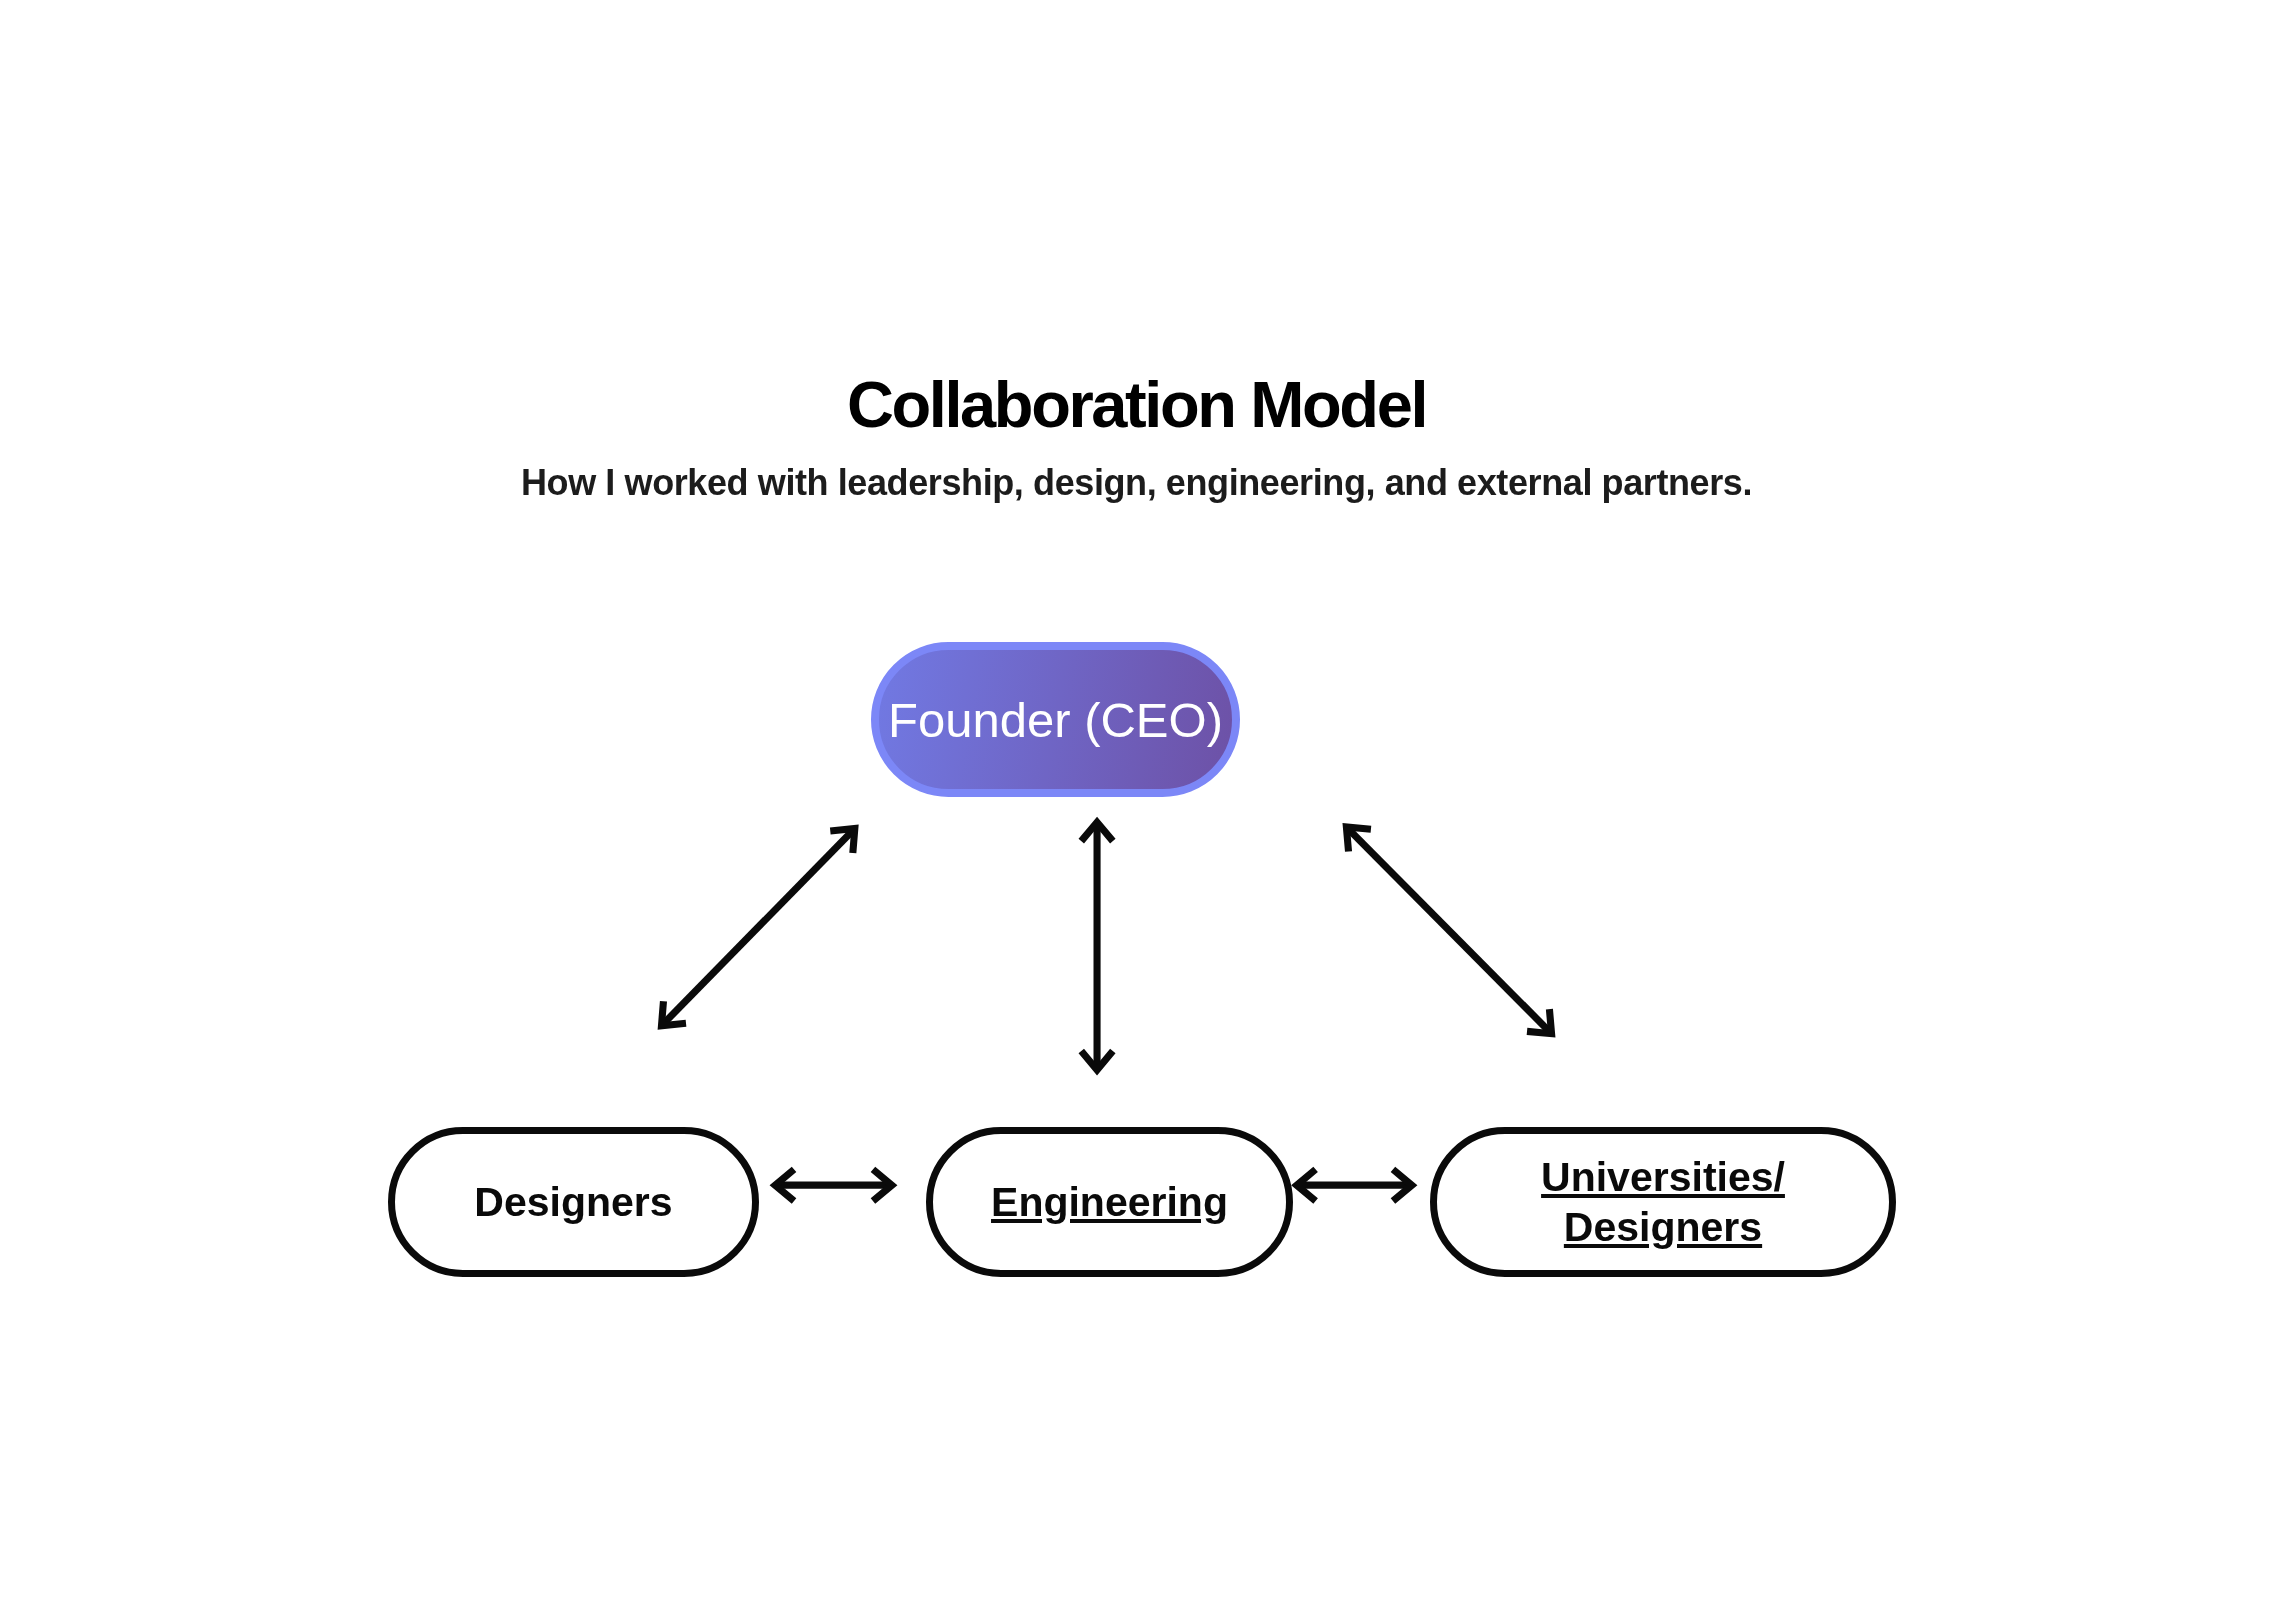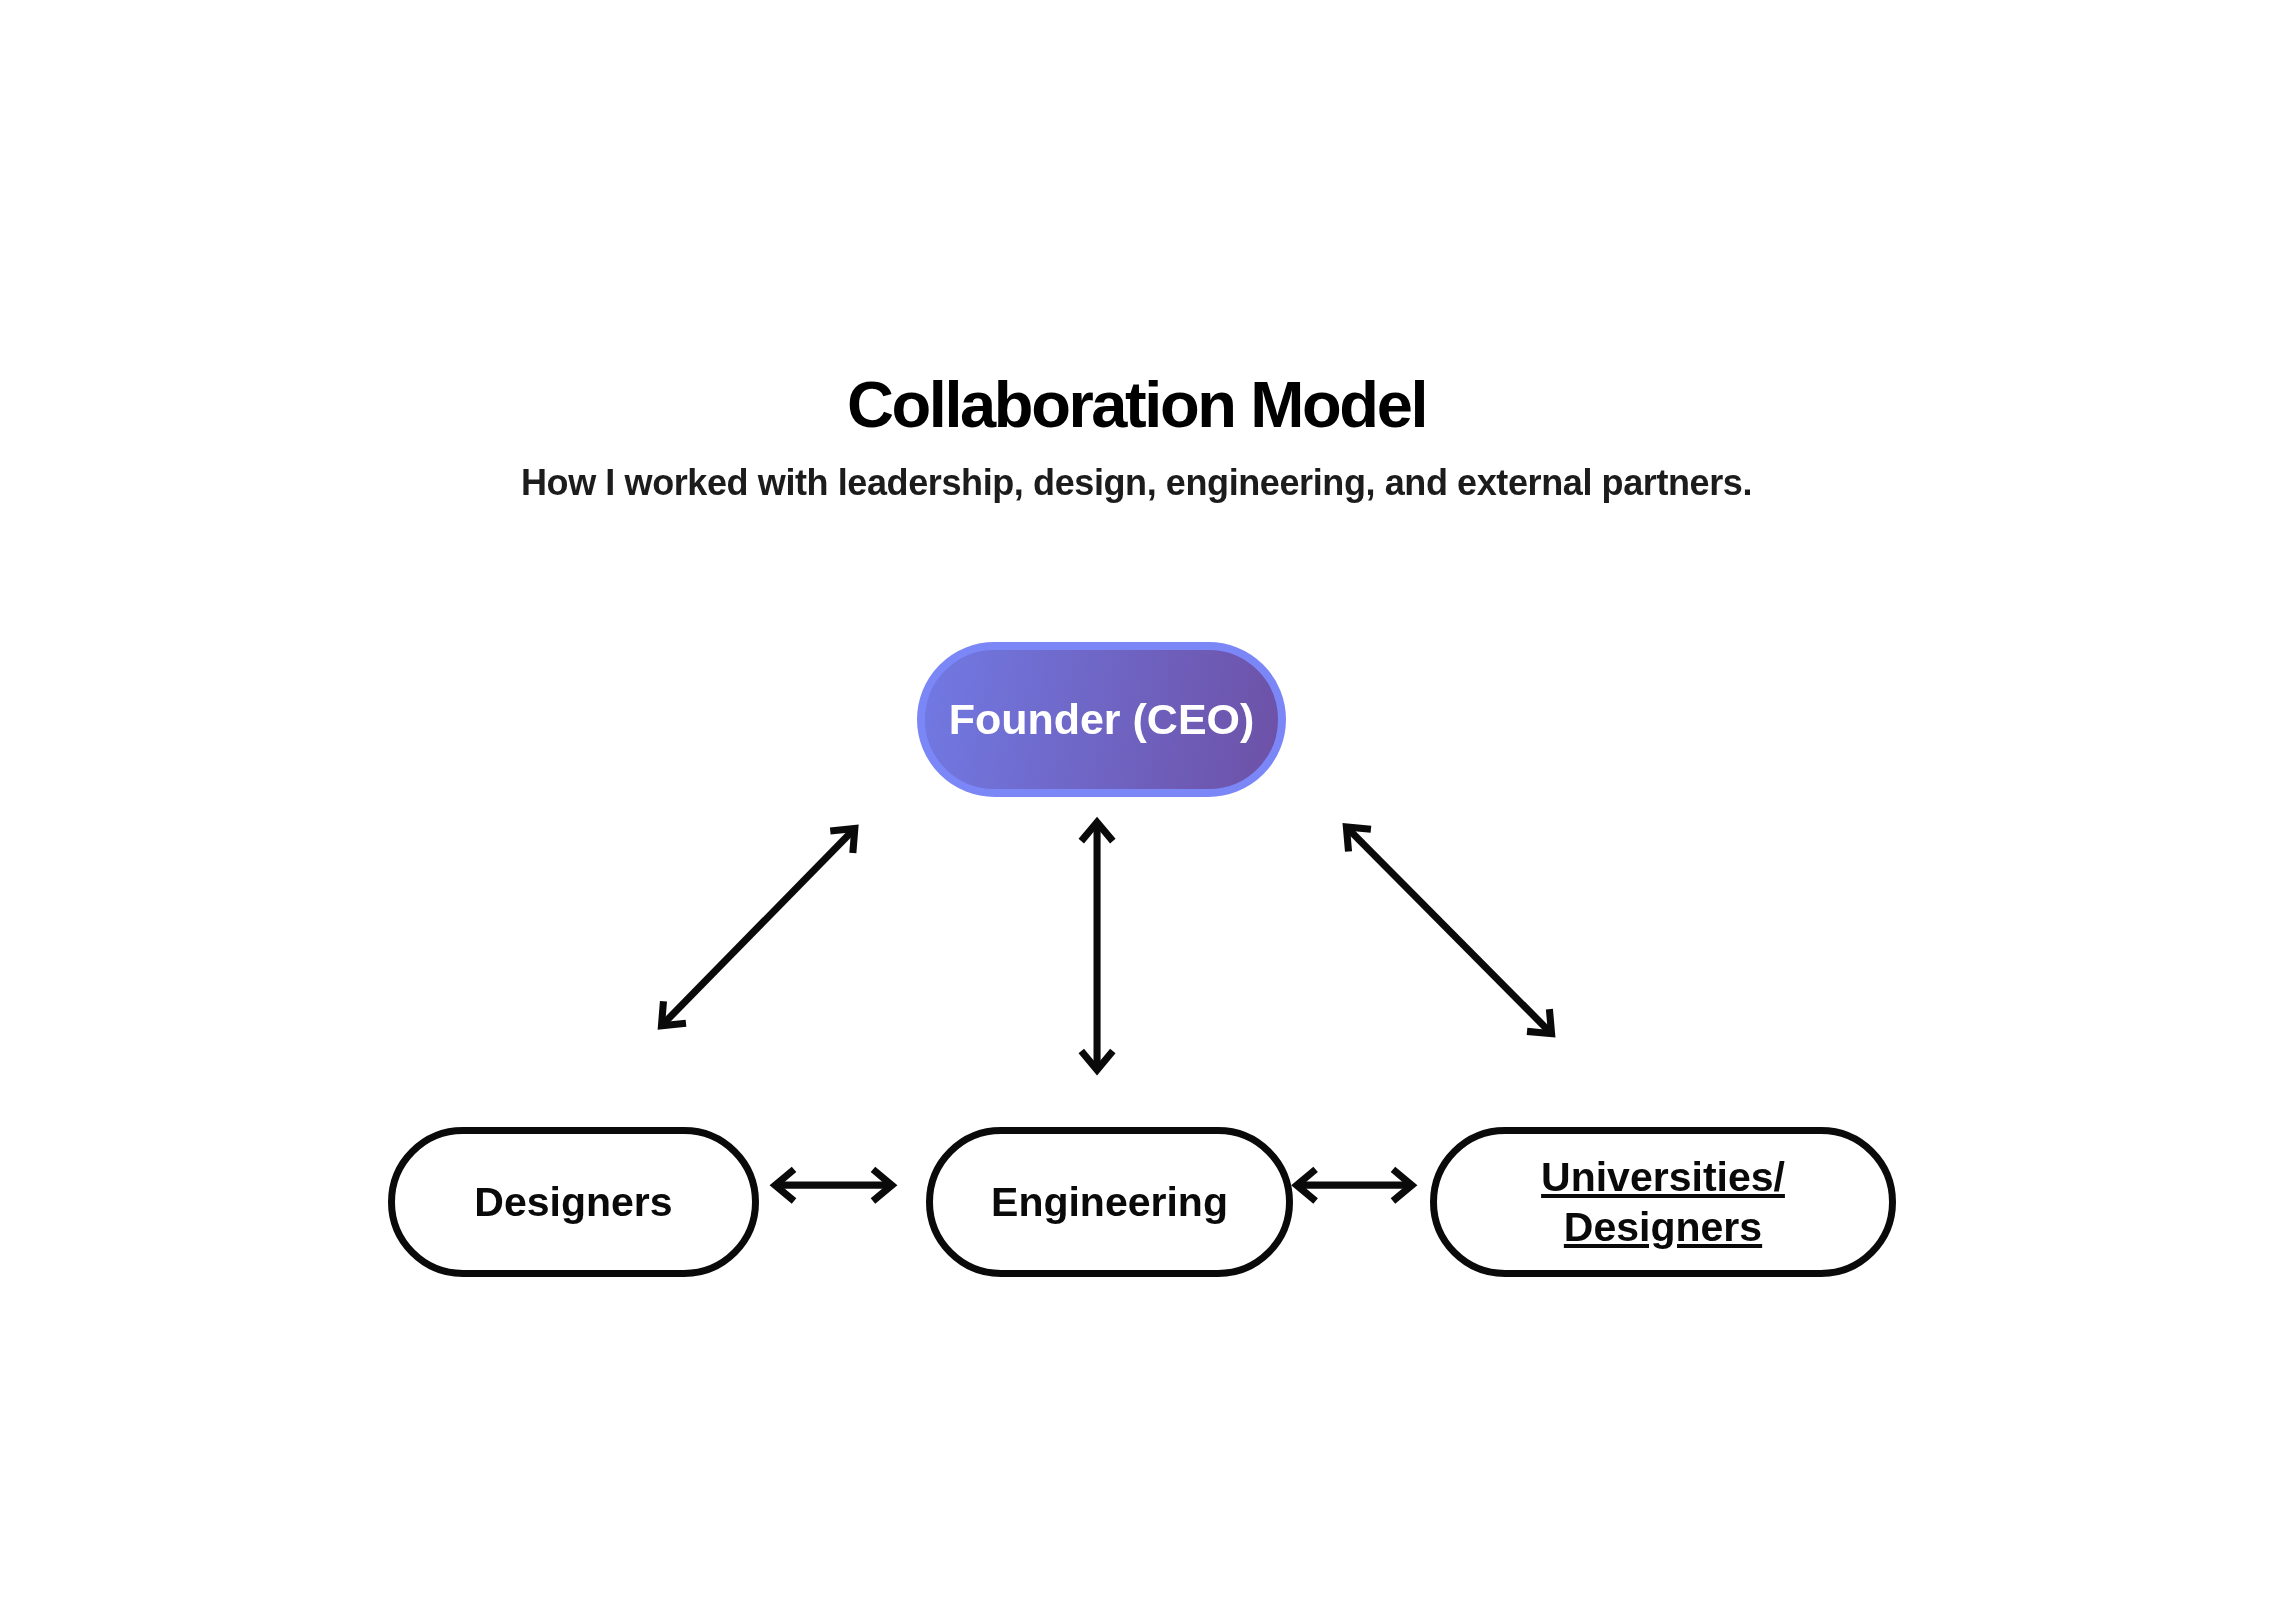--- a/index.html
+++ b/index.html
@@ -33,38 +33,38 @@
     display: flex;
     flex-direction: column;
     align-items: center;
     justify-content: center;
     border-radius: 788px;
     box-sizing: border-box;
     text-align: center;
     white-space: nowrap;
   }
   .node-founder {
-    left: 917px; top: 642px;
+    left: 871px; top: 642px;
     width: 369px; height: 155px;
     border: 8px solid #7C87F7;
     background: linear-gradient(100deg, #7179E3 0%, #6D51A6 100%);
     color: #ffffff;
-    font-size: 43px;
-    font-weight: bold;
+    font-size: 49px;
+    font-weight: normal;
   }
   .node-plain {
     top: 1127px; height: 150px;
     border: 7px solid #0a0a0a;
     background: #ffffff;
     color: #0a0a0a;
     font-size: 41px;
     font-weight: bold;
   }
   .node-designers   { left: 388px;  width: 371px; }
-  .node-engineering { left: 926px; width: 367px; }
+  .node-engineering { left: 926px; width: 367px; text-decoration: underline; }
   .node-universities{ left: 1430px; width: 466px; line-height: 1.22; text-decoration: underline; }
   .arrows {
     position: absolute; left: 0; top: 0;
     width: 2273px; height: 1616px;
     pointer-events: none;
   }
 </style>
 </head>
 <body>
 

